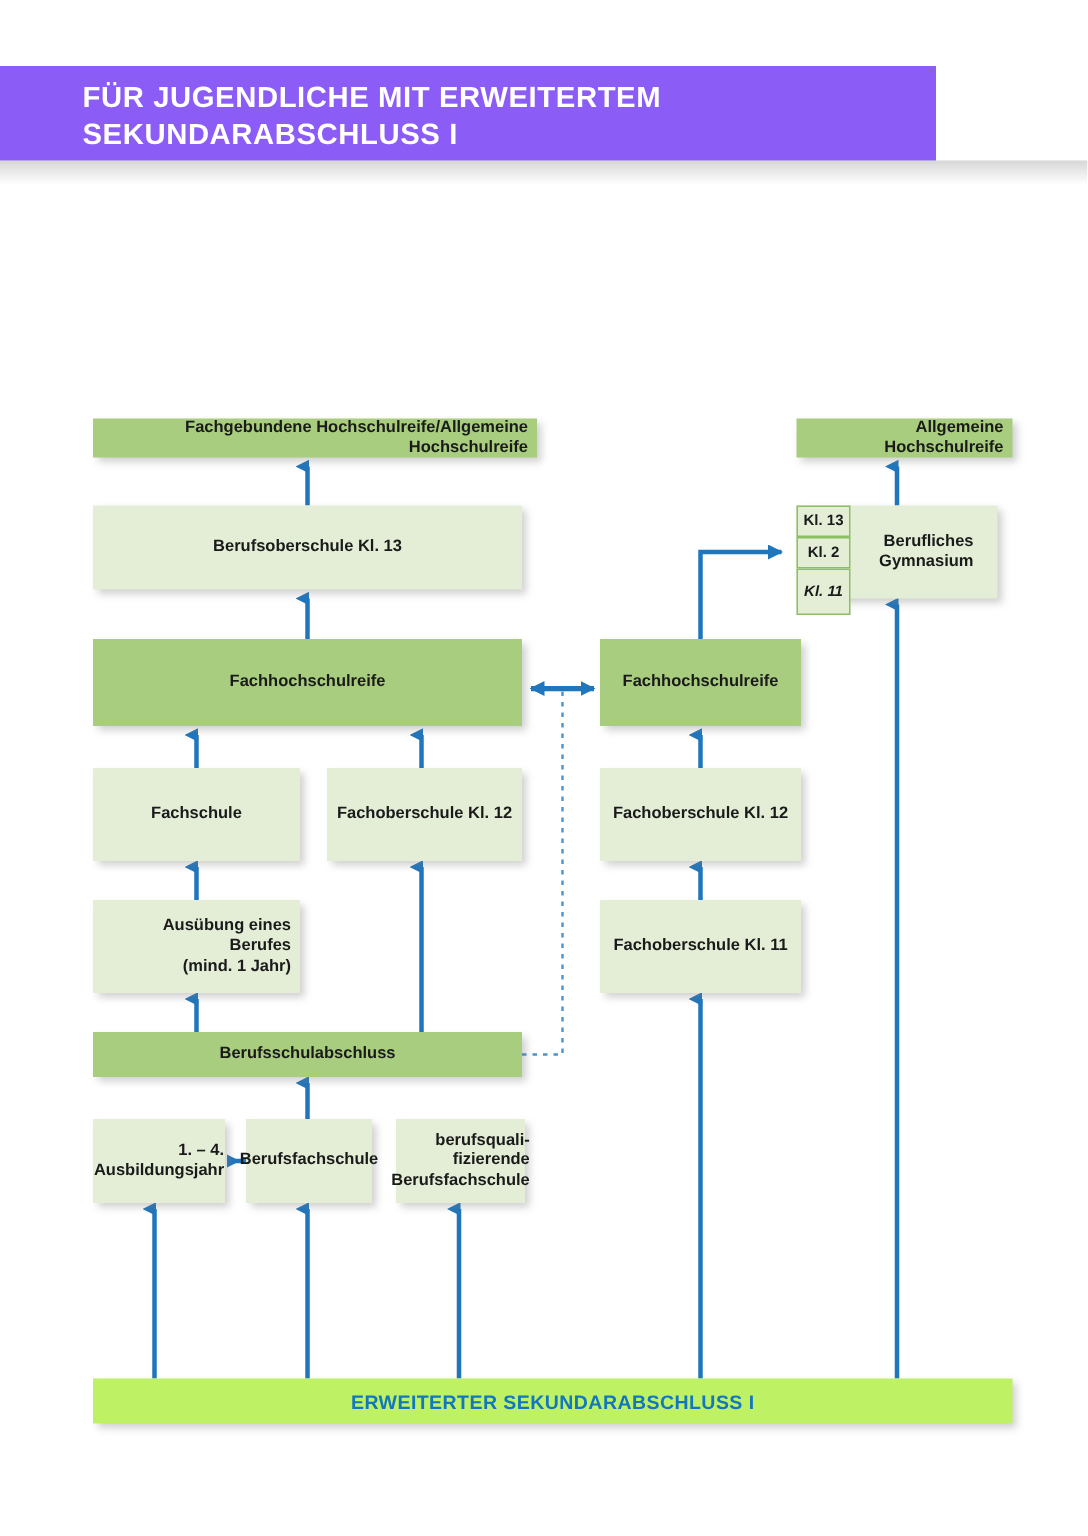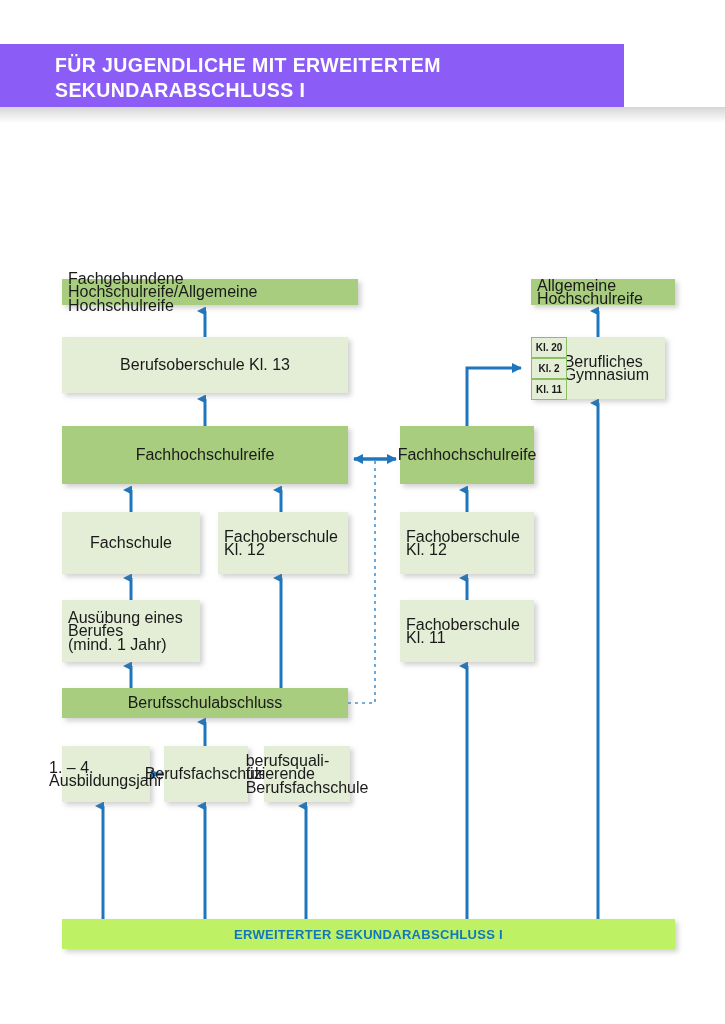--- a/index.html
+++ b/index.html
@@ -62,24 +62,24 @@
     height: 1024px;
     pointer-events: none;
   }
 
   .node {
     position: absolute;
     box-sizing: border-box;
     display: flex;
     align-items: center;
     justify-content: center;
-    text-align: left;
+    text-align: right;
     color: #1a1a1a;
-    font-size: 16px;
-    font-weight: normal;
+    font-size: 11px;
+    font-weight: bold;
     line-height: 13.5px;
     padding: 2px 6px;
     white-space: pre-line;
     box-shadow: 3px 3px 5px rgba(120,120,120,0.35);
   }
   .node.dark  { background: #a8cd7f; }
   .node.light { background: #e4eed6; }
 
   .klbox {
     position: absolute;
@@ -234,26 +234,26 @@
   <div class="node dark" style="left:531px; top:279px; width:144px; height:26px;">
     <span>Allgemeine Hochschulreife</span>
   </div>
 
   <div class="node light" style="left:531px; top:337px; width:134px; height:62px; justify-content:flex-end; padding-right:16px;">
     <span>Berufliches
 Gymnasium</span>
   </div>
 
   <div class="klbox" style="left:531px; top:337px; width:36px; height:21px;">
-    <span>Kl. 20</span>
+    <span>Kl. 13</span>
   </div>
   <div class="klbox" style="left:531px; top:358px; width:36px; height:21px;">
     <span>Kl. 2</span>
   </div>
-  <div class="klbox" style="left:531px; top:379px; width:36px; height:21px;">
+  <div class="klbox" style="left:531px; top:379px; width:36px; height:31px;font-style:italic;">
     <span>Kl. 11</span>
   </div>
 
   <div id="bottom-bar" style="left:62px; top:919px; width:613px; height:30px;">
     <span>ERWEITERTER SEKUNDARABSCHLUSS I</span>
   </div>
 
 </div>
 
 </body></html>

